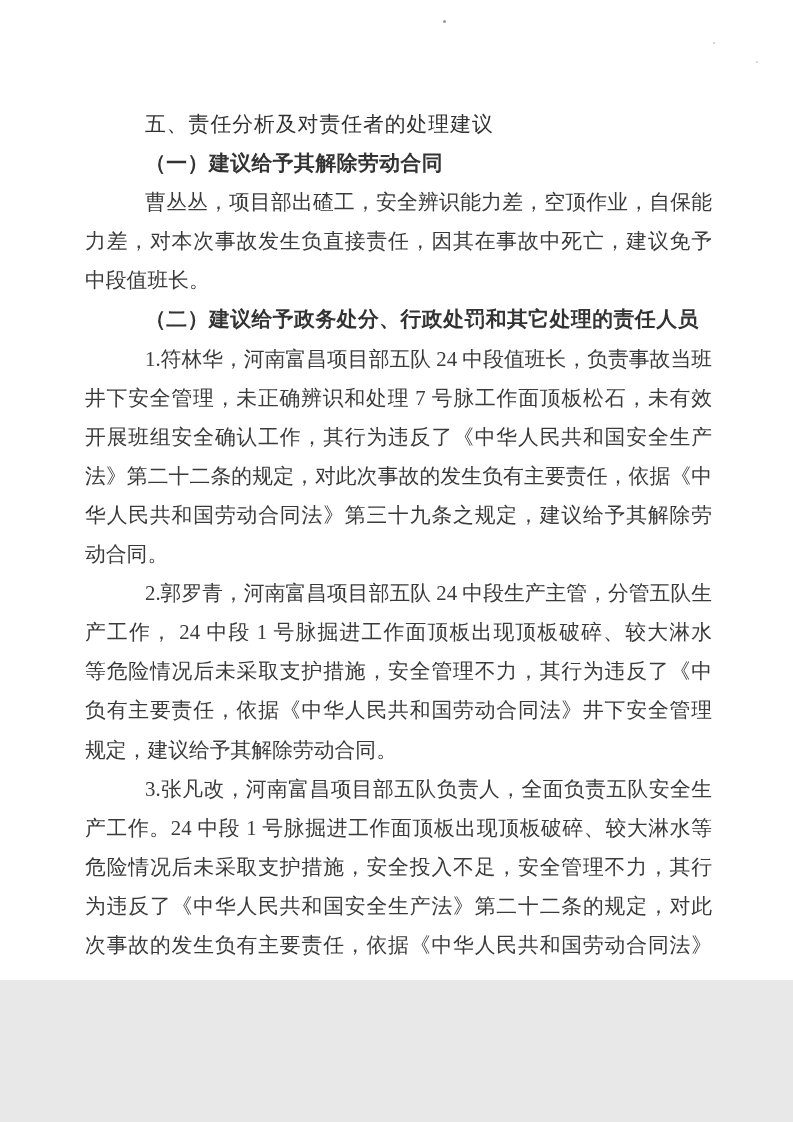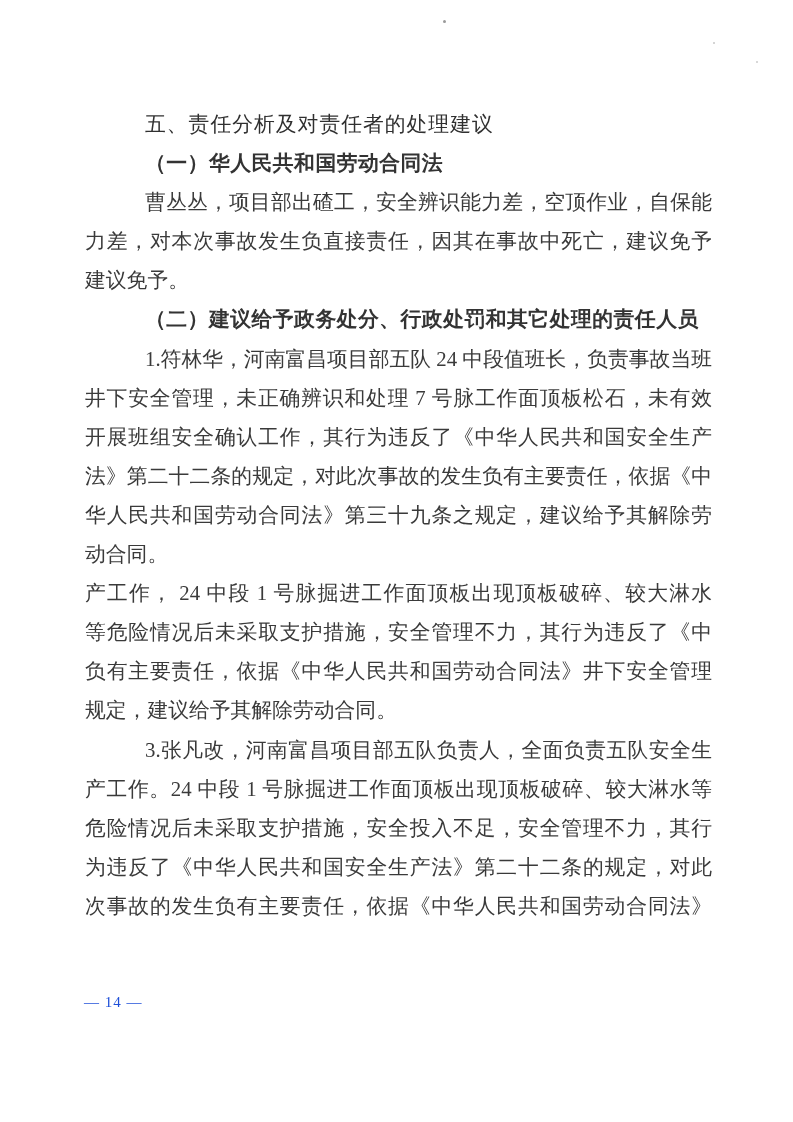--- a/index.html
+++ b/index.html
@@ -4,21 +4,21 @@
 <style>
   html, body {
     margin: 0;
     padding: 0;
     background: #e8e8e8;
     font-family: "Liberation Serif", serif;
   }
   .page {
     position: relative;
     width: 793px;
-    height: 1122px;
+    height: 980px;
     margin: 0 auto;
     background: #ffffff;
     overflow: hidden;
     color: #3a3a3a;
   }
   .doc-body {
     position: absolute;
     left: 85px;
     top: 104px;
     width: 627px;
@@ -68,39 +68,40 @@
 <div class="page">
   <span class="speck s1"></span>
   <span class="speck s2"></span>
   <span class="speck s3"></span>
 
   <div class="doc-body">
       <div class="block heading1">
         <div class="line first lastline">五、责任分析及对责任者的处理建议</div>
       </div>
       <div class="block heading2">
-        <div class="line first lastline">（一）华人民共和国劳动合同法</div>
+        <div class="line first lastline">（一）建议给予其解除劳动合同</div>
       </div>
       <div class="block paragraph">
         <div class="line first"><span class="">曹</span><span class="underlined">丛丛</span><span class="">，项目部出碴工，安全辨识能力差，空顶作业，自保能</span></div>
         <div class="line">力差，对本次事故发生负直接责任，因其在事故中死亡，建议免予</div>
-        <div class="line lastline">建议免予。</div>
+        <div class="line lastline">中段值班长。</div>
       </div>
       <div class="block heading2">
         <div class="line first lastline">（二）建议给予政务处分、行政处罚和其它处理的责任人员</div>
       </div>
       <div class="block paragraph">
         <div class="line first">1.符林华，河南富昌项目部五队 24 中段值班长，负责事故当班</div>
         <div class="line">井下安全管理，未正确辨识和处理 7 号脉工作面顶板松石，未有效</div>
         <div class="line">开展班组安全确认工作，其行为违反了《中华人民共和国安全生产</div>
         <div class="line">法》第二十二条的规定，对此次事故的发生负有主要责任，依据《中</div>
         <div class="line">华人民共和国劳动合同法》第三十九条之规定，建议给予其解除劳</div>
         <div class="line lastline">动合同。</div>
       </div>
       <div class="block paragraph">
+        <div class="line first">2.郭罗青，河南富昌项目部五队 24 中段生产主管，分管五队生</div>
         <div class="line">产工作， 24 中段 1 号脉掘进工作面顶板出现顶板破碎、较大淋水</div>
         <div class="line">等危险情况后未采取支护措施，安全管理不力，其行为违反了《中</div>
         <div class="line">负有主要责任，依据《中华人民共和国劳动合同法》井下安全管理</div>
         <div class="line lastline">规定，建议给予其解除劳动合同。</div>
       </div>
       <div class="block paragraph">
         <div class="line first">3.张凡改，河南富昌项目部五队负责人，全面负责五队安全生</div>
         <div class="line">产工作。24 中段 1 号脉掘进工作面顶板出现顶板破碎、较大淋水等</div>
         <div class="line">危险情况后未采取支护措施，安全投入不足，安全管理不力，其行</div>
         <div class="line">为违反了《中华人民共和国安全生产法》第二十二条的规定，对此</div>

